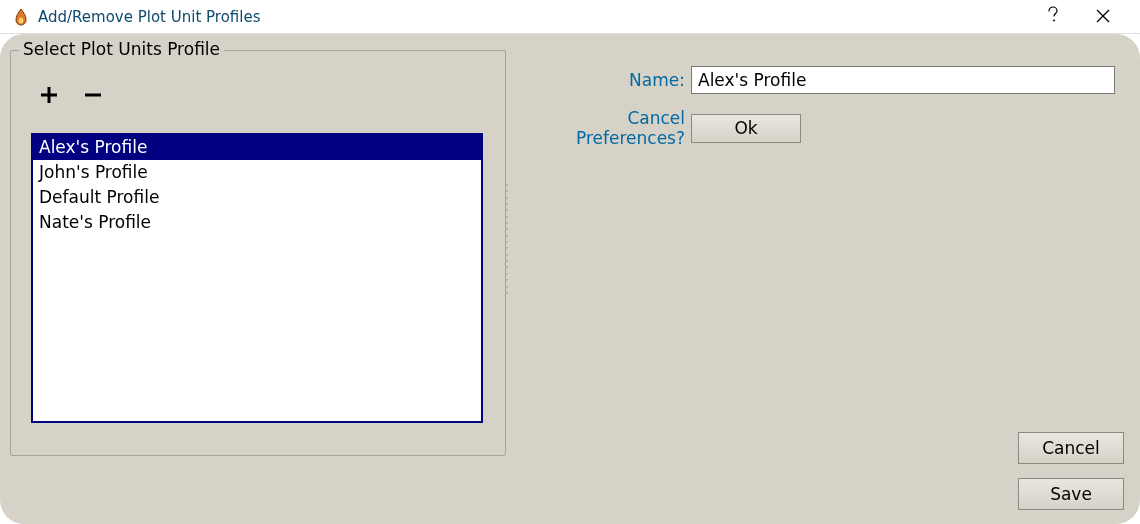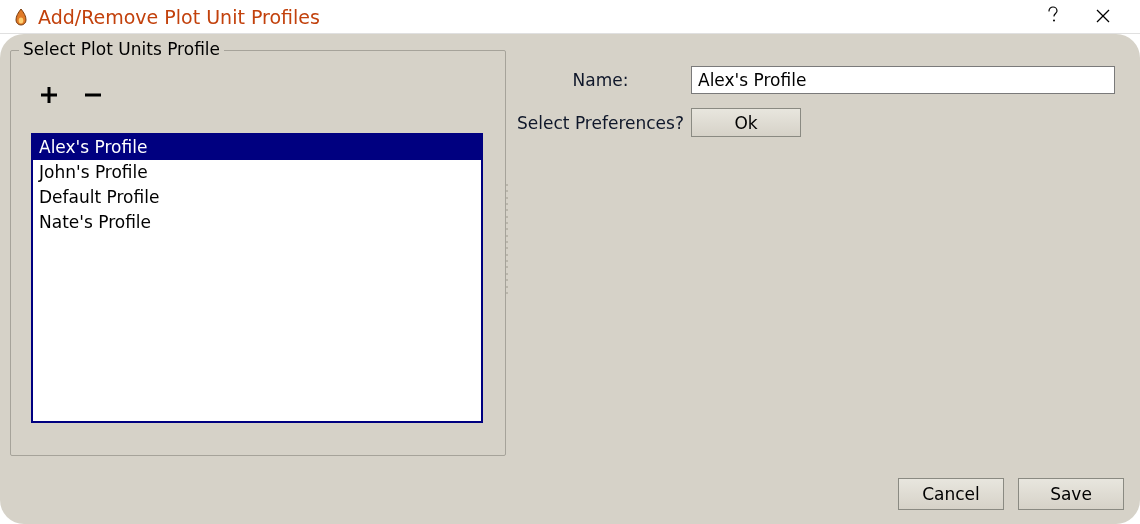--- a/index.html
+++ b/index.html
@@ -23,22 +23,22 @@
       background: #ffffff;
       border-bottom: 1px solid #e0e0e0;
     }
     .titlebar-icon {
       width: 18px;
       height: 18px;
       margin-right: 8px;
     }
     .titlebar-title {
       flex: 1;
-      font-size: 19px;
-      color: #c2410c;
+      font-size: 15px;
+      color: #0c4a6e;
     }
     .titlebar-controls {
       display: flex;
       gap: 36px;
       align-items: center;
       padding-right: 18px;
     }
     .titlebar-btn {
       font-size: 18px;
       color: #000;
@@ -108,23 +108,23 @@
       top: 32px;
       width: 610px;
     }
     .field-row {
       display: flex;
       align-items: center;
       margin-bottom: 14px;
     }
     .field-label {
       width: 175px;
-      text-align: center;
-      font-size: 17px;
-      color: #0f172a;
+      text-align: right;
+      font-size: 17px;
+      color: #0369a1;
       padding-right: 6px;
     }
     .text-input {
       width: 424px;
       height: 28px;
       border: 1px solid #7a7a7a;
       background: #fff;
       font-size: 17px;
       padding: 2px 6px;
       font-family: inherit;
@@ -137,20 +137,21 @@
       font-size: 17px;
       font-family: inherit;
       cursor: default;
     }
     .bottom-buttons {
       position: absolute;
       right: 16px;
       bottom: 14px;
       display: flex;
       gap: 14px;
+      flex-direction: column;
     }
     .dlg-button {
       width: 106px;
       height: 32px;
       background: linear-gradient(#e8e6de, #d6d2c8);
       border: 1px solid #8a8a82;
       font-size: 17px;
       font-family: inherit;
       cursor: default;
     }
@@ -246,21 +247,21 @@
       <span class="grip-dot"></span>
       <span class="grip-dot"></span>
   </div>
 
   <div class="right-pane">
     <div class="field-row">
       <span class="field-label">Name:</span>
       <input type="text" class="text-input" value="Alex's Profile" style="">
     </div>
     <div class="field-row">
-      <span class="field-label">Select Preferences?</span>
+      <span class="field-label">Cancel Preferences?</span>
       <button class="ok-button">Ok</button>
     </div>
   </div>
 
   <div class="bottom-buttons">
     <button class="dlg-button">Cancel</button>
     <button class="dlg-button">Save</button>
   </div>
 
 </div>

